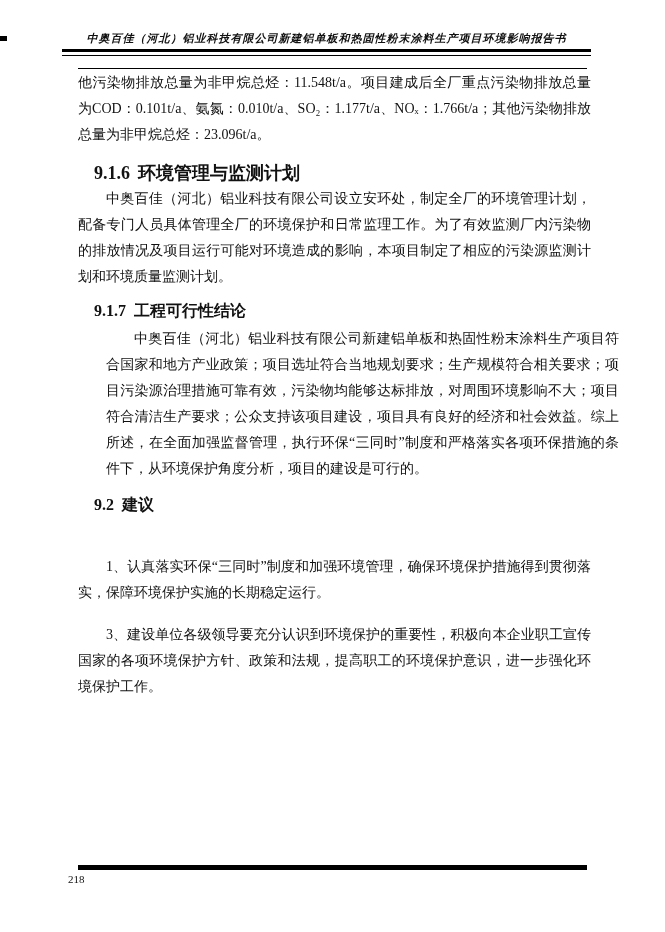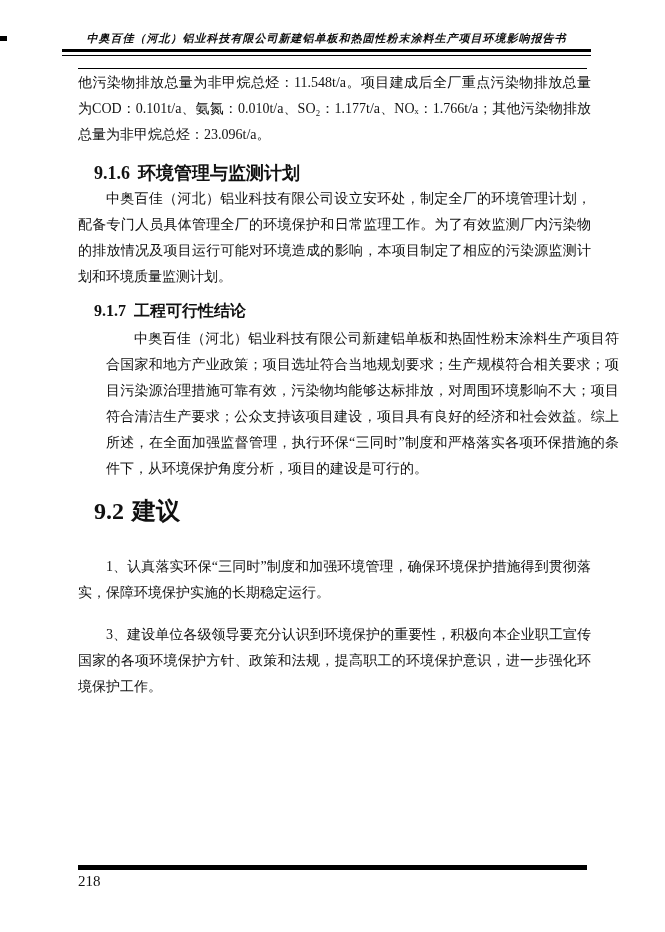--- a/index.html
+++ b/index.html
@@ -62,29 +62,29 @@
     font-family: "Liberation Sans", "DejaVu Sans", sans-serif;
     white-space: nowrap;
   }
   .heading .h-num {
     font-family: "Liberation Serif", "DejaVu Serif", serif;
     font-weight: bold;
     margin-right: 8px;
   }
   .h-916 { top: 149px; font-size: 18px; }
   .h-917 { top: 289px; font-size: 16px; }
-  .h-92  { top: 483px; font-size: 24px; }
+  .h-92  { top: 483px; font-size: 16px; }
 
   
   .footer-rule { top: 865px; left: 78px; width: 509px; height: 5px; }
   .page-number {
     position: absolute;
     top: 873px;
-    left: 78px;
-    font-size: 15px;
+    left: 68px;
+    font-size: 11px;
     font-family: "Liberation Serif", "DejaVu Serif", serif;
   }
 </style>
 </head>
 <body>
 
 <div class="page">
 
   <div class="edge-artifact"></div>
 

